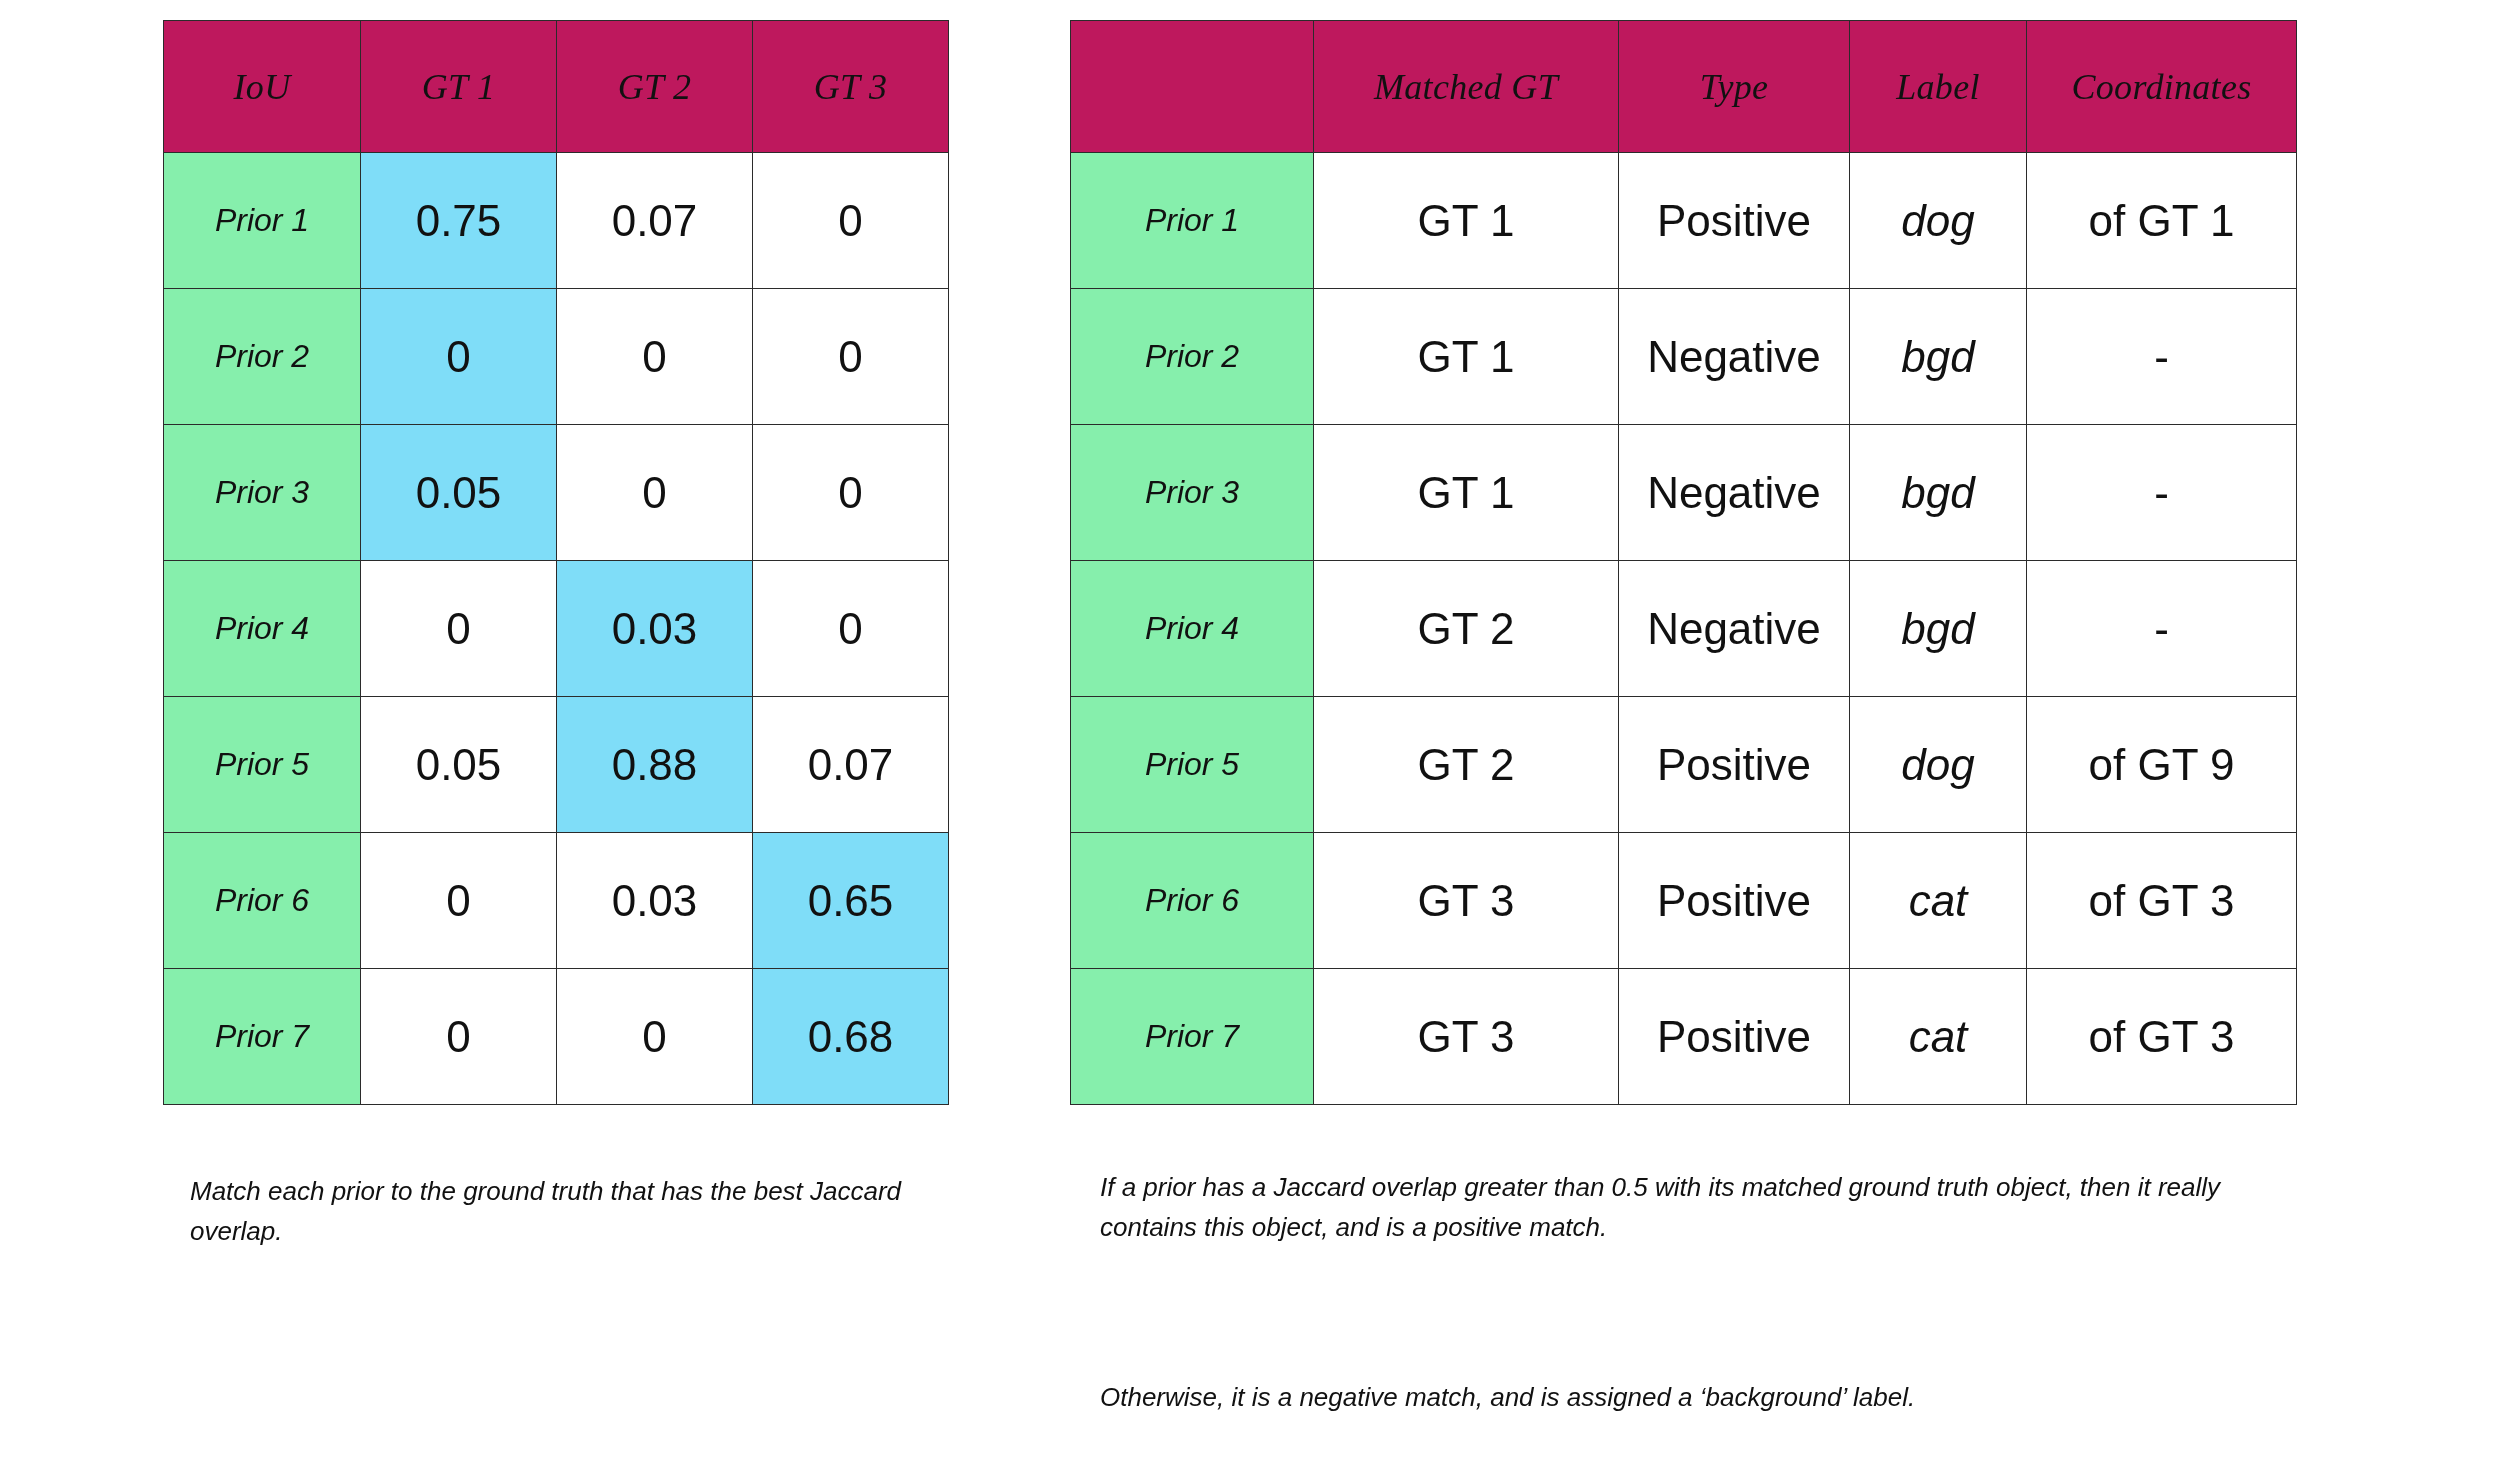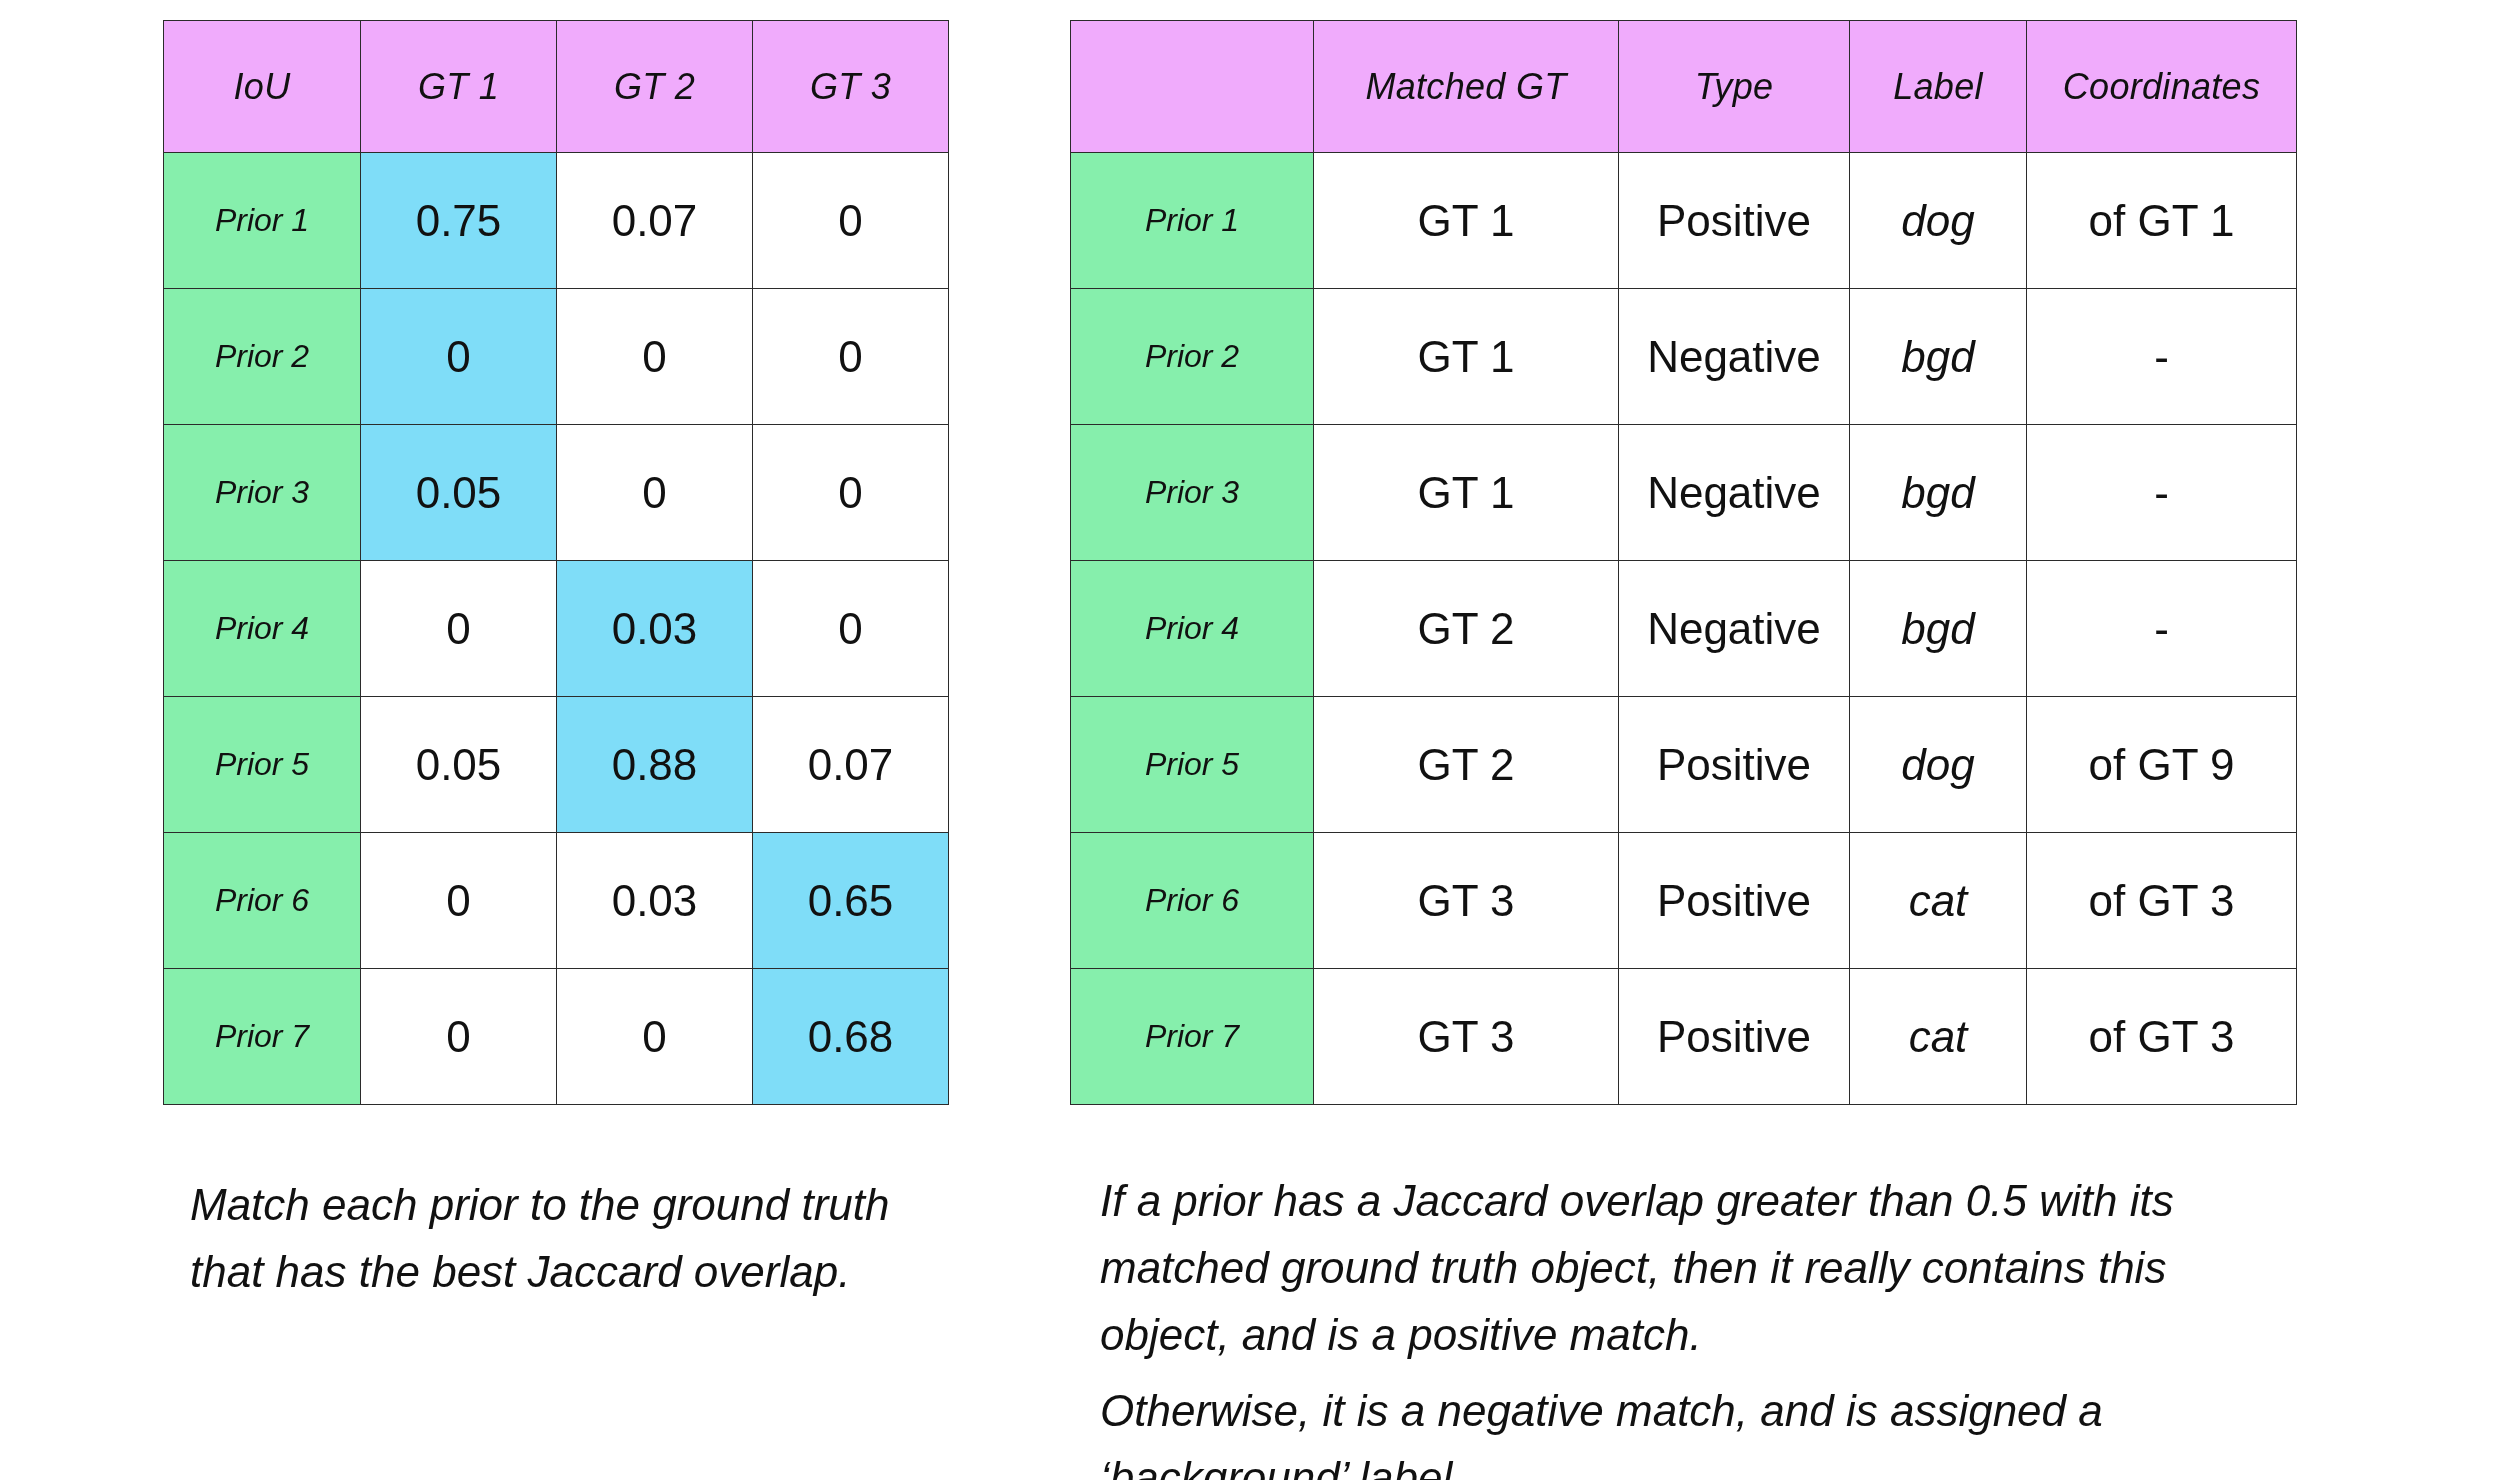--- a/index.html
+++ b/index.html
@@ -24,24 +24,24 @@
   }
   .tbl td, .tbl th {
     border: 1.8px solid #2b2b2b;
     text-align: center;
     vertical-align: middle;
     font-weight: normal;
     color: #111111;
     padding: 0;
   }
   .hdr-cell {
-    background: #f0abfc;
+    background: #be185d;
     font-style: italic;
     font-size: 36px;
-    font-family: Liberation Sans, sans-serif;
+    font-family: Liberation Serif, serif;
     letter-spacing: 0.3px;
   }
   .rowhdr-cell {
     background: #86efac;
     font-style: italic;
     font-size: 32px;
     font-family: "Liberation Sans", sans-serif;
   }
   .body-cell {
     background: #ffffff;
@@ -80,21 +80,21 @@
   #match-table col.m3 { width: 177px; }
   #match-table col.m4 { width: 270px; }
   #match-table tr { height: 136px; }
   #match-table tr.hdr-row { height: 132px; }
 
   
   .caption {
     position: absolute;
     font-family: "Liberation Sans", sans-serif;
     font-style: italic;
-    font-size: 44px;
+    font-size: 26px;
     line-height: 1.52;
     color: #111111;
     text-align: justify;
     text-justify: inter-word;
   }
   #left-caption {
     left: 190px;
     top: 1172px;
     width: 733px;
   }

